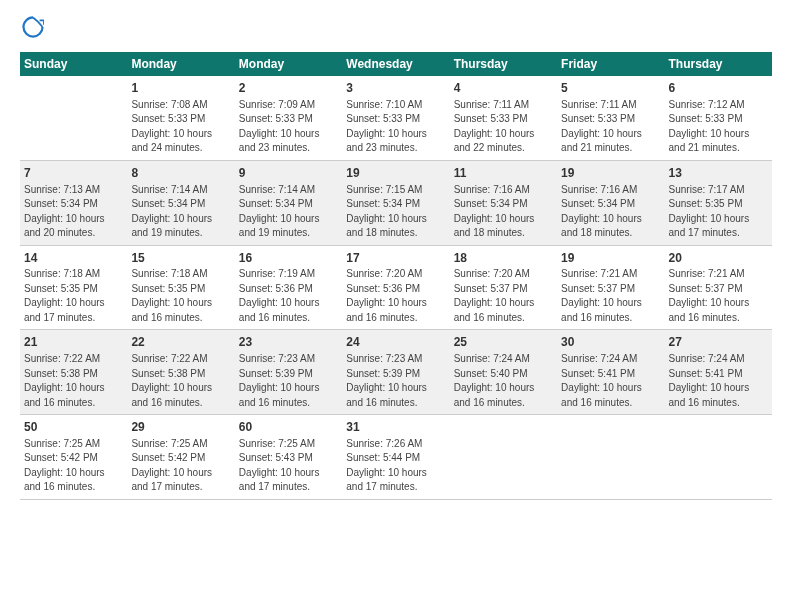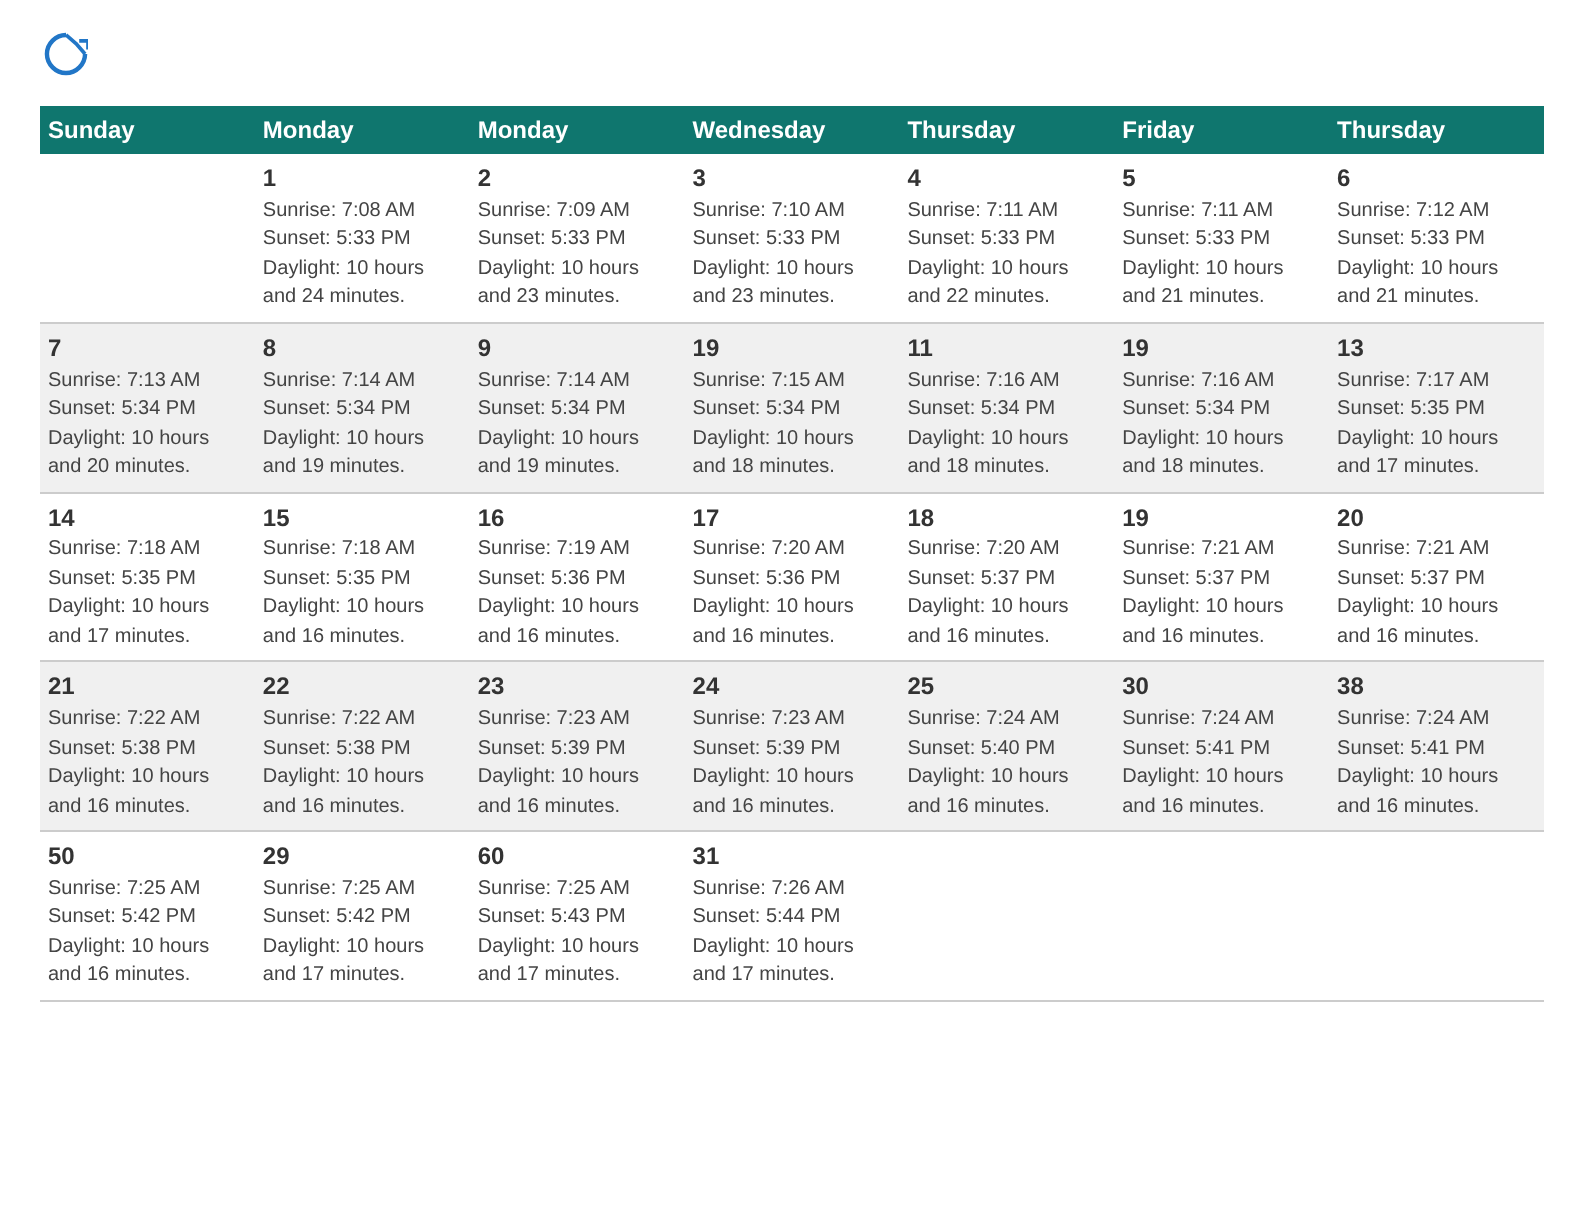--- a/index.html
+++ b/index.html
@@ -229,21 +229,21 @@
           </td>
           <td>
             <span class="day-num">25</span>
             <div class="cell-content">Sunrise: 7:24 AM<br>Sunset: 5:40 PM<br>Daylight: 10 hours<br>and 16 minutes.</div>
           </td>
           <td>
             <span class="day-num">30</span>
             <div class="cell-content">Sunrise: 7:24 AM<br>Sunset: 5:41 PM<br>Daylight: 10 hours<br>and 16 minutes.</div>
           </td>
           <td>
-            <span class="day-num">38</span>
+            <span class="day-num">27</span>
             <div class="cell-content">Sunrise: 7:24 AM<br>Sunset: 5:41 PM<br>Daylight: 10 hours<br>and 16 minutes.</div>
           </td>
         </tr>
         <tr>
           <td>
             <span class="day-num">50</span>
             <div class="cell-content">Sunrise: 7:25 AM<br>Sunset: 5:42 PM<br>Daylight: 10 hours<br>and 16 minutes.</div>
           </td>
           <td>
             <span class="day-num">29</span>

